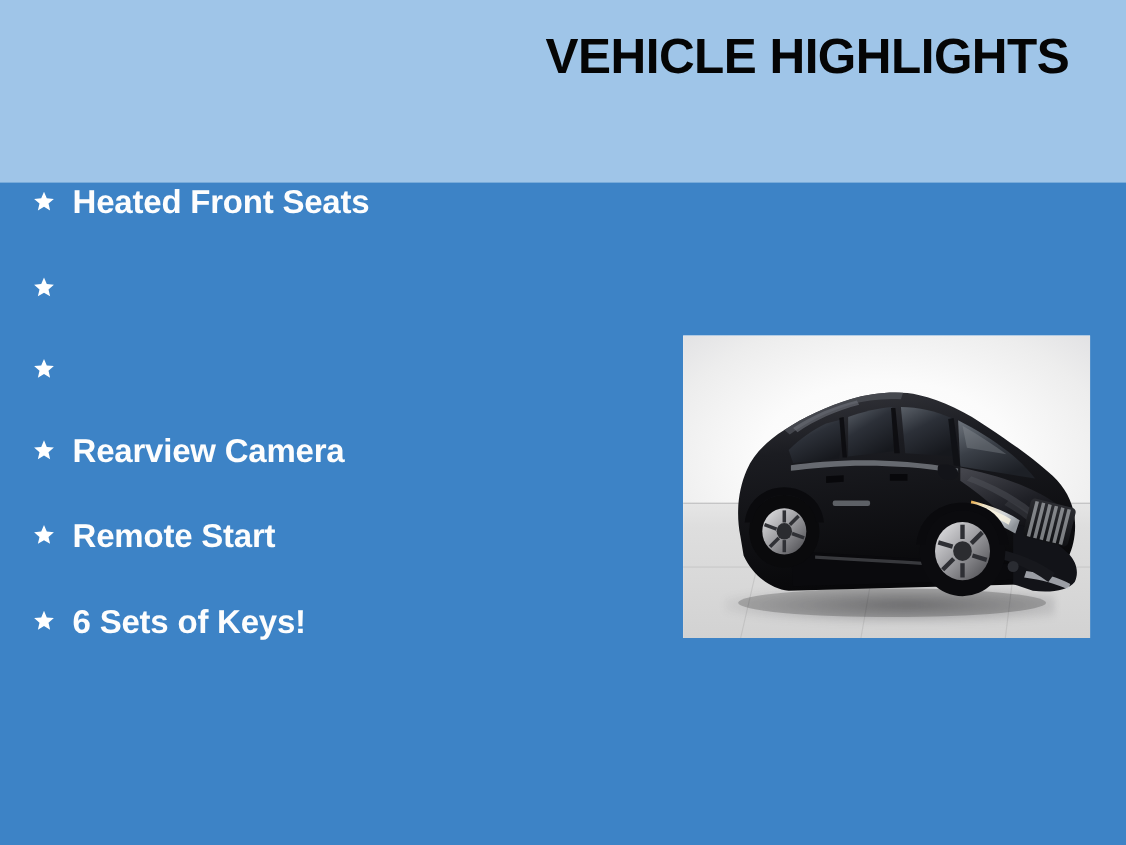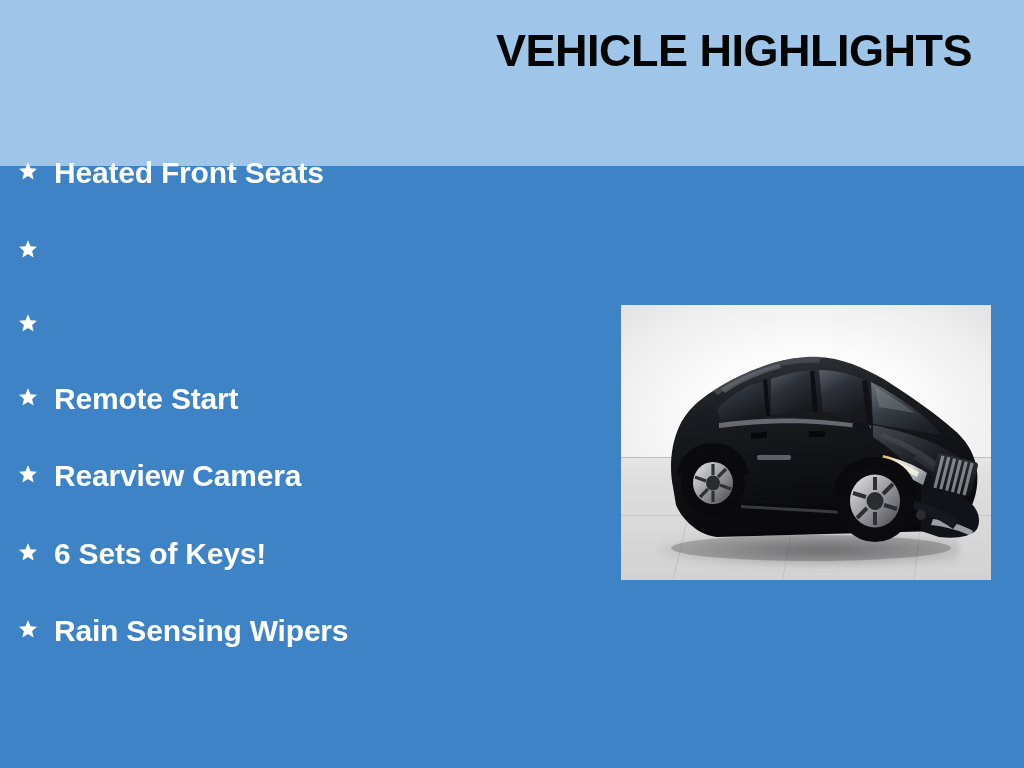--- a/index.html
+++ b/index.html
@@ -45,21 +45,21 @@
     white-space: nowrap;
     text-align: right;
   }
 
   
   .highlights-list {
     position: absolute;
     left: 0;
     top: 130px;
     width: 600px;
-    margin: 0;
+    margin: 12px;
     padding: 4px;
     list-style: none;
   }
   .highlight-item {
     position: relative;
     display: flex;
     align-items: flex-start;
     padding: 0 0 0 14px;
     margin: 0 0 38px 0;
     min-height: 36px;
@@ -178,49 +178,41 @@
         </svg>
       </span>
     </li>
 
     <li class="highlight-item">
       <span class="star-icon">
         <svg viewBox="0 0 24 24" aria-hidden="true">
           <polygon points="12,1.6 15.05,8.75 22.8,9.4 16.92,14.5 18.68,22.1 12,18.05 5.32,22.1 7.08,14.5 1.2,9.4 8.95,8.75" fill="#ffffff"></polygon>
         </svg>
       </span>
+      <span class="highlight-label">Rearview Camera</span>
+    </li>
+
+    <li class="highlight-item">
+      <span class="star-icon">
+        <svg viewBox="0 0 24 24" aria-hidden="true">
+          <polygon points="12,1.6 15.05,8.75 22.8,9.4 16.92,14.5 18.68,22.1 12,18.05 5.32,22.1 7.08,14.5 1.2,9.4 8.95,8.75" fill="#ffffff"></polygon>
+        </svg>
+      </span>
       <span class="highlight-label">Remote Start</span>
     </li>
 
     <li class="highlight-item">
       <span class="star-icon">
         <svg viewBox="0 0 24 24" aria-hidden="true">
           <polygon points="12,1.6 15.05,8.75 22.8,9.4 16.92,14.5 18.68,22.1 12,18.05 5.32,22.1 7.08,14.5 1.2,9.4 8.95,8.75" fill="#ffffff"></polygon>
         </svg>
       </span>
-      <span class="highlight-label">Rearview Camera</span>
-    </li>
-
-    <li class="highlight-item">
-      <span class="star-icon">
-        <svg viewBox="0 0 24 24" aria-hidden="true">
-          <polygon points="12,1.6 15.05,8.75 22.8,9.4 16.92,14.5 18.68,22.1 12,18.05 5.32,22.1 7.08,14.5 1.2,9.4 8.95,8.75" fill="#ffffff"></polygon>
-        </svg>
-      </span>
       <span class="highlight-label">6 Sets of Keys!</span>
     </li>
 
-    <li class="highlight-item">
-      <span class="star-icon">
-        <svg viewBox="0 0 24 24" aria-hidden="true">
-          <polygon points="12,1.6 15.05,8.75 22.8,9.4 16.92,14.5 18.68,22.1 12,18.05 5.32,22.1 7.08,14.5 1.2,9.4 8.95,8.75" fill="#ffffff"></polygon>
-        </svg>
-      </span>
-      <span class="highlight-label">Rain Sensing Wipers</span>
-    </li>
 
   </ul>
 
   <div class="vehicle-photo">
     <div class="photo-backdrop"></div>
     <div class="photo-floor">
       <div class="floor-seam seam-h1"></div>
       <div class="floor-seam seam-h2"></div>
 
       <div class="floor-seam seam-v1"></div>

